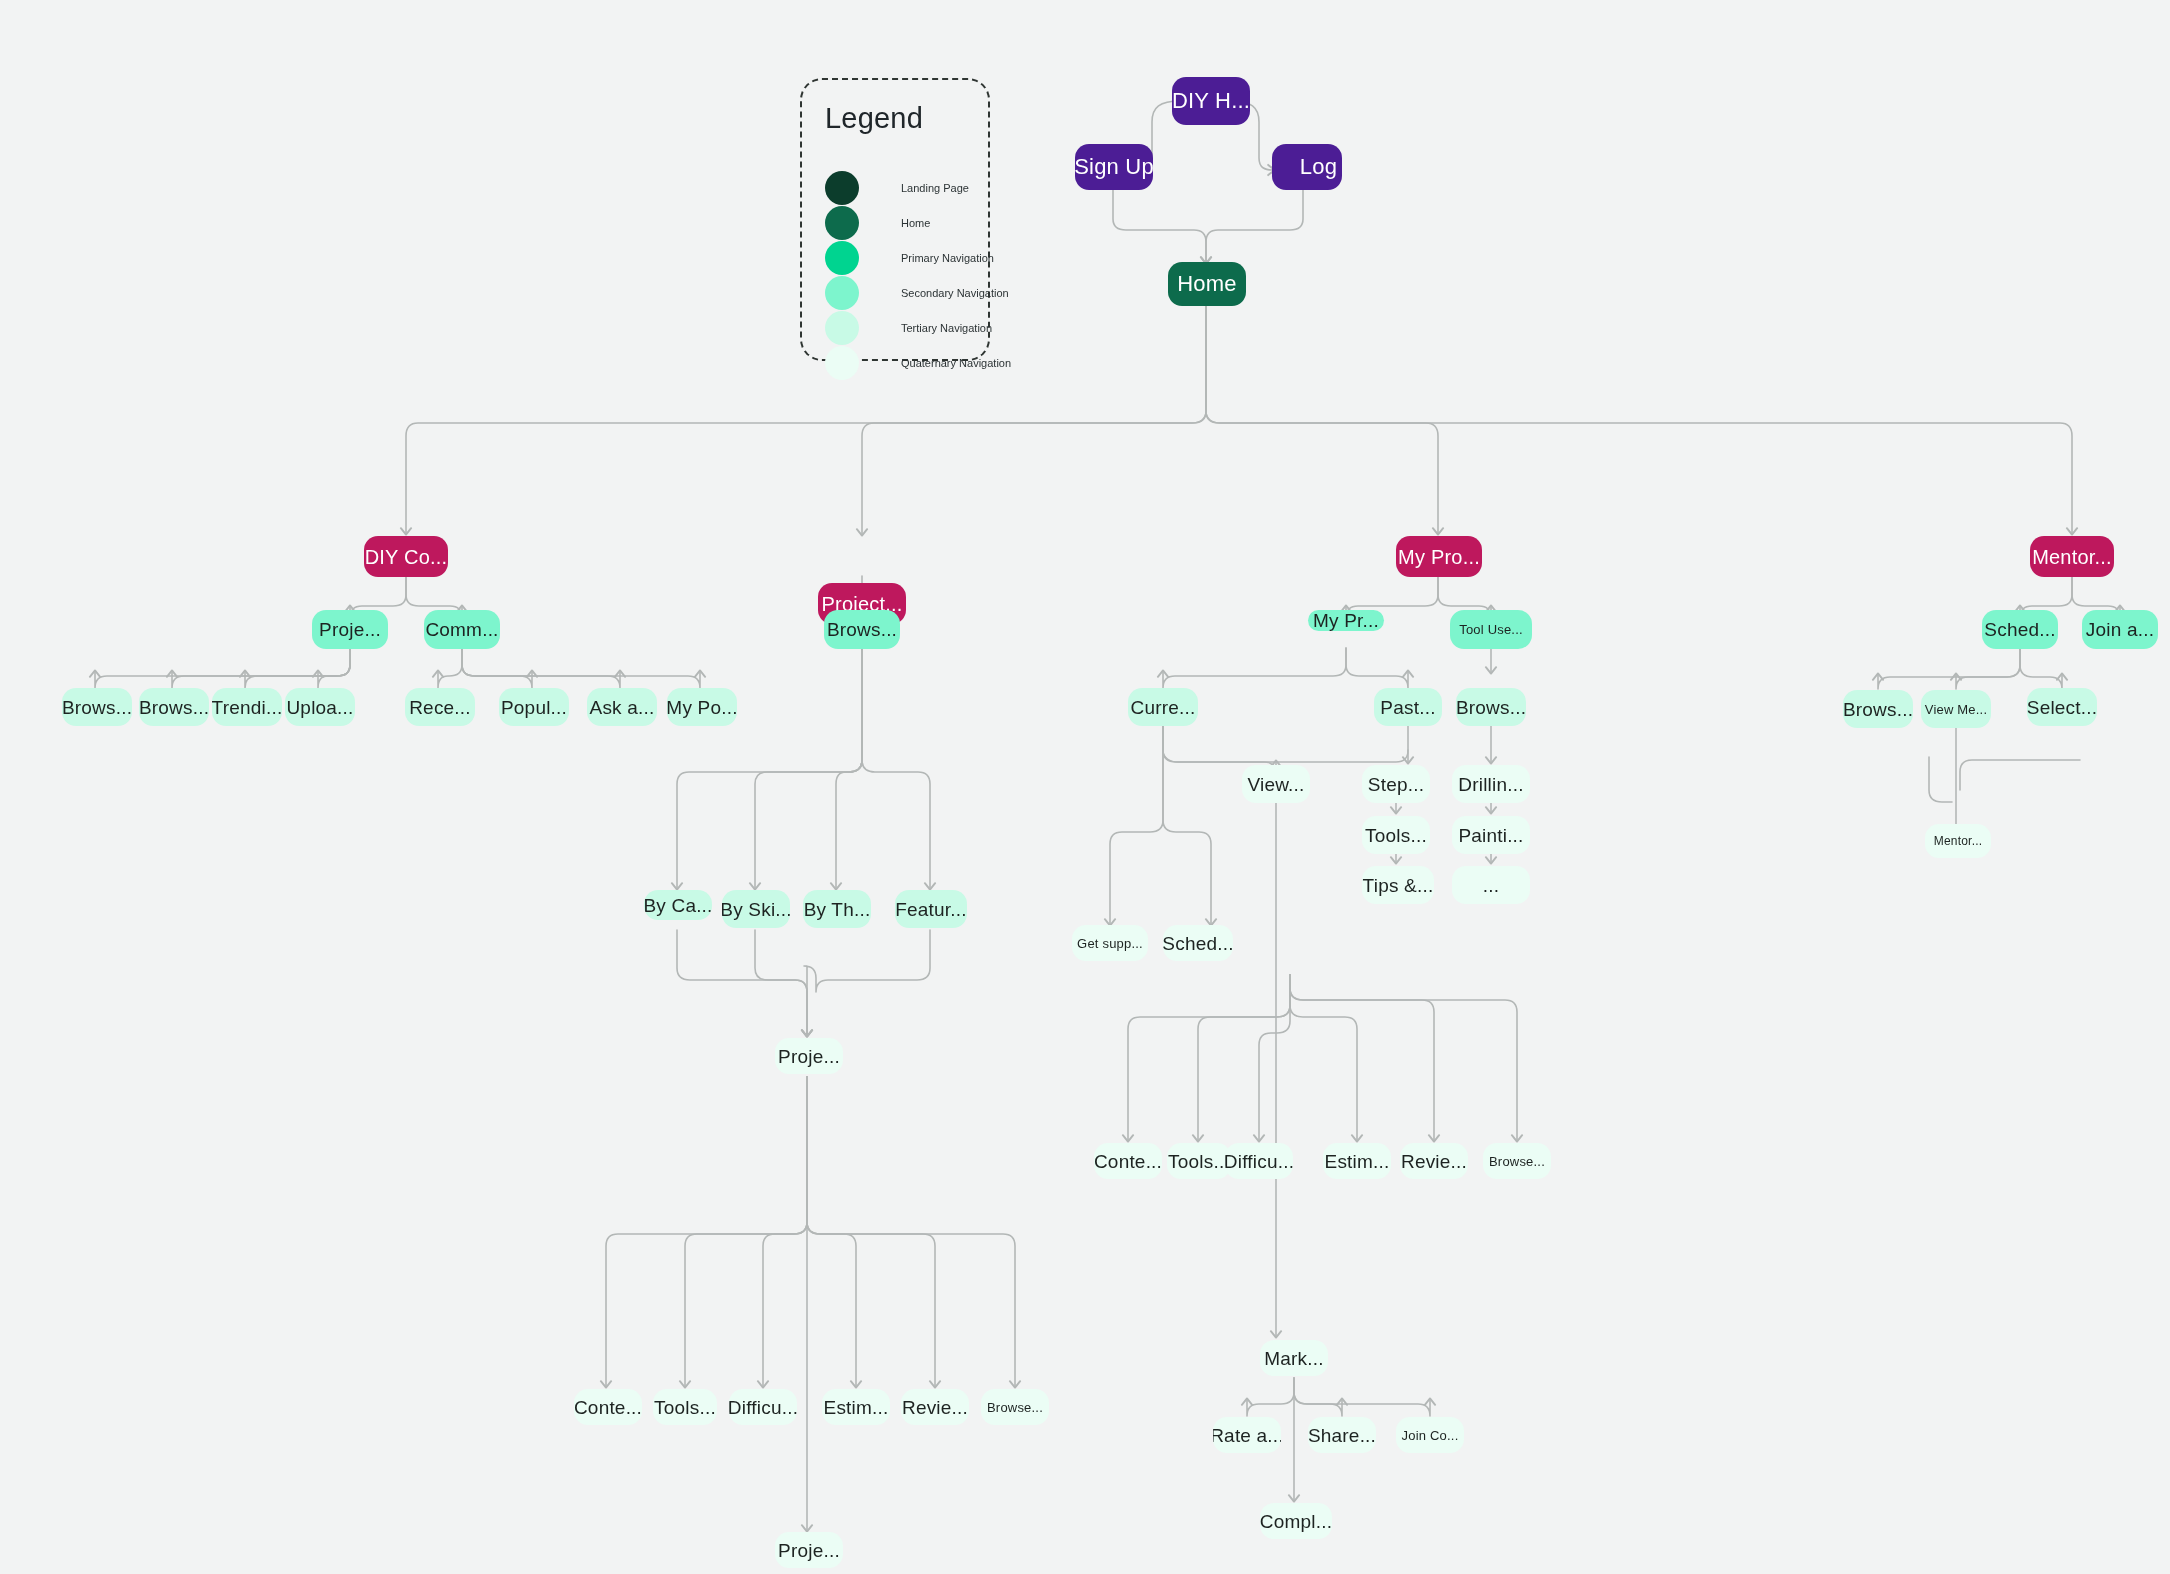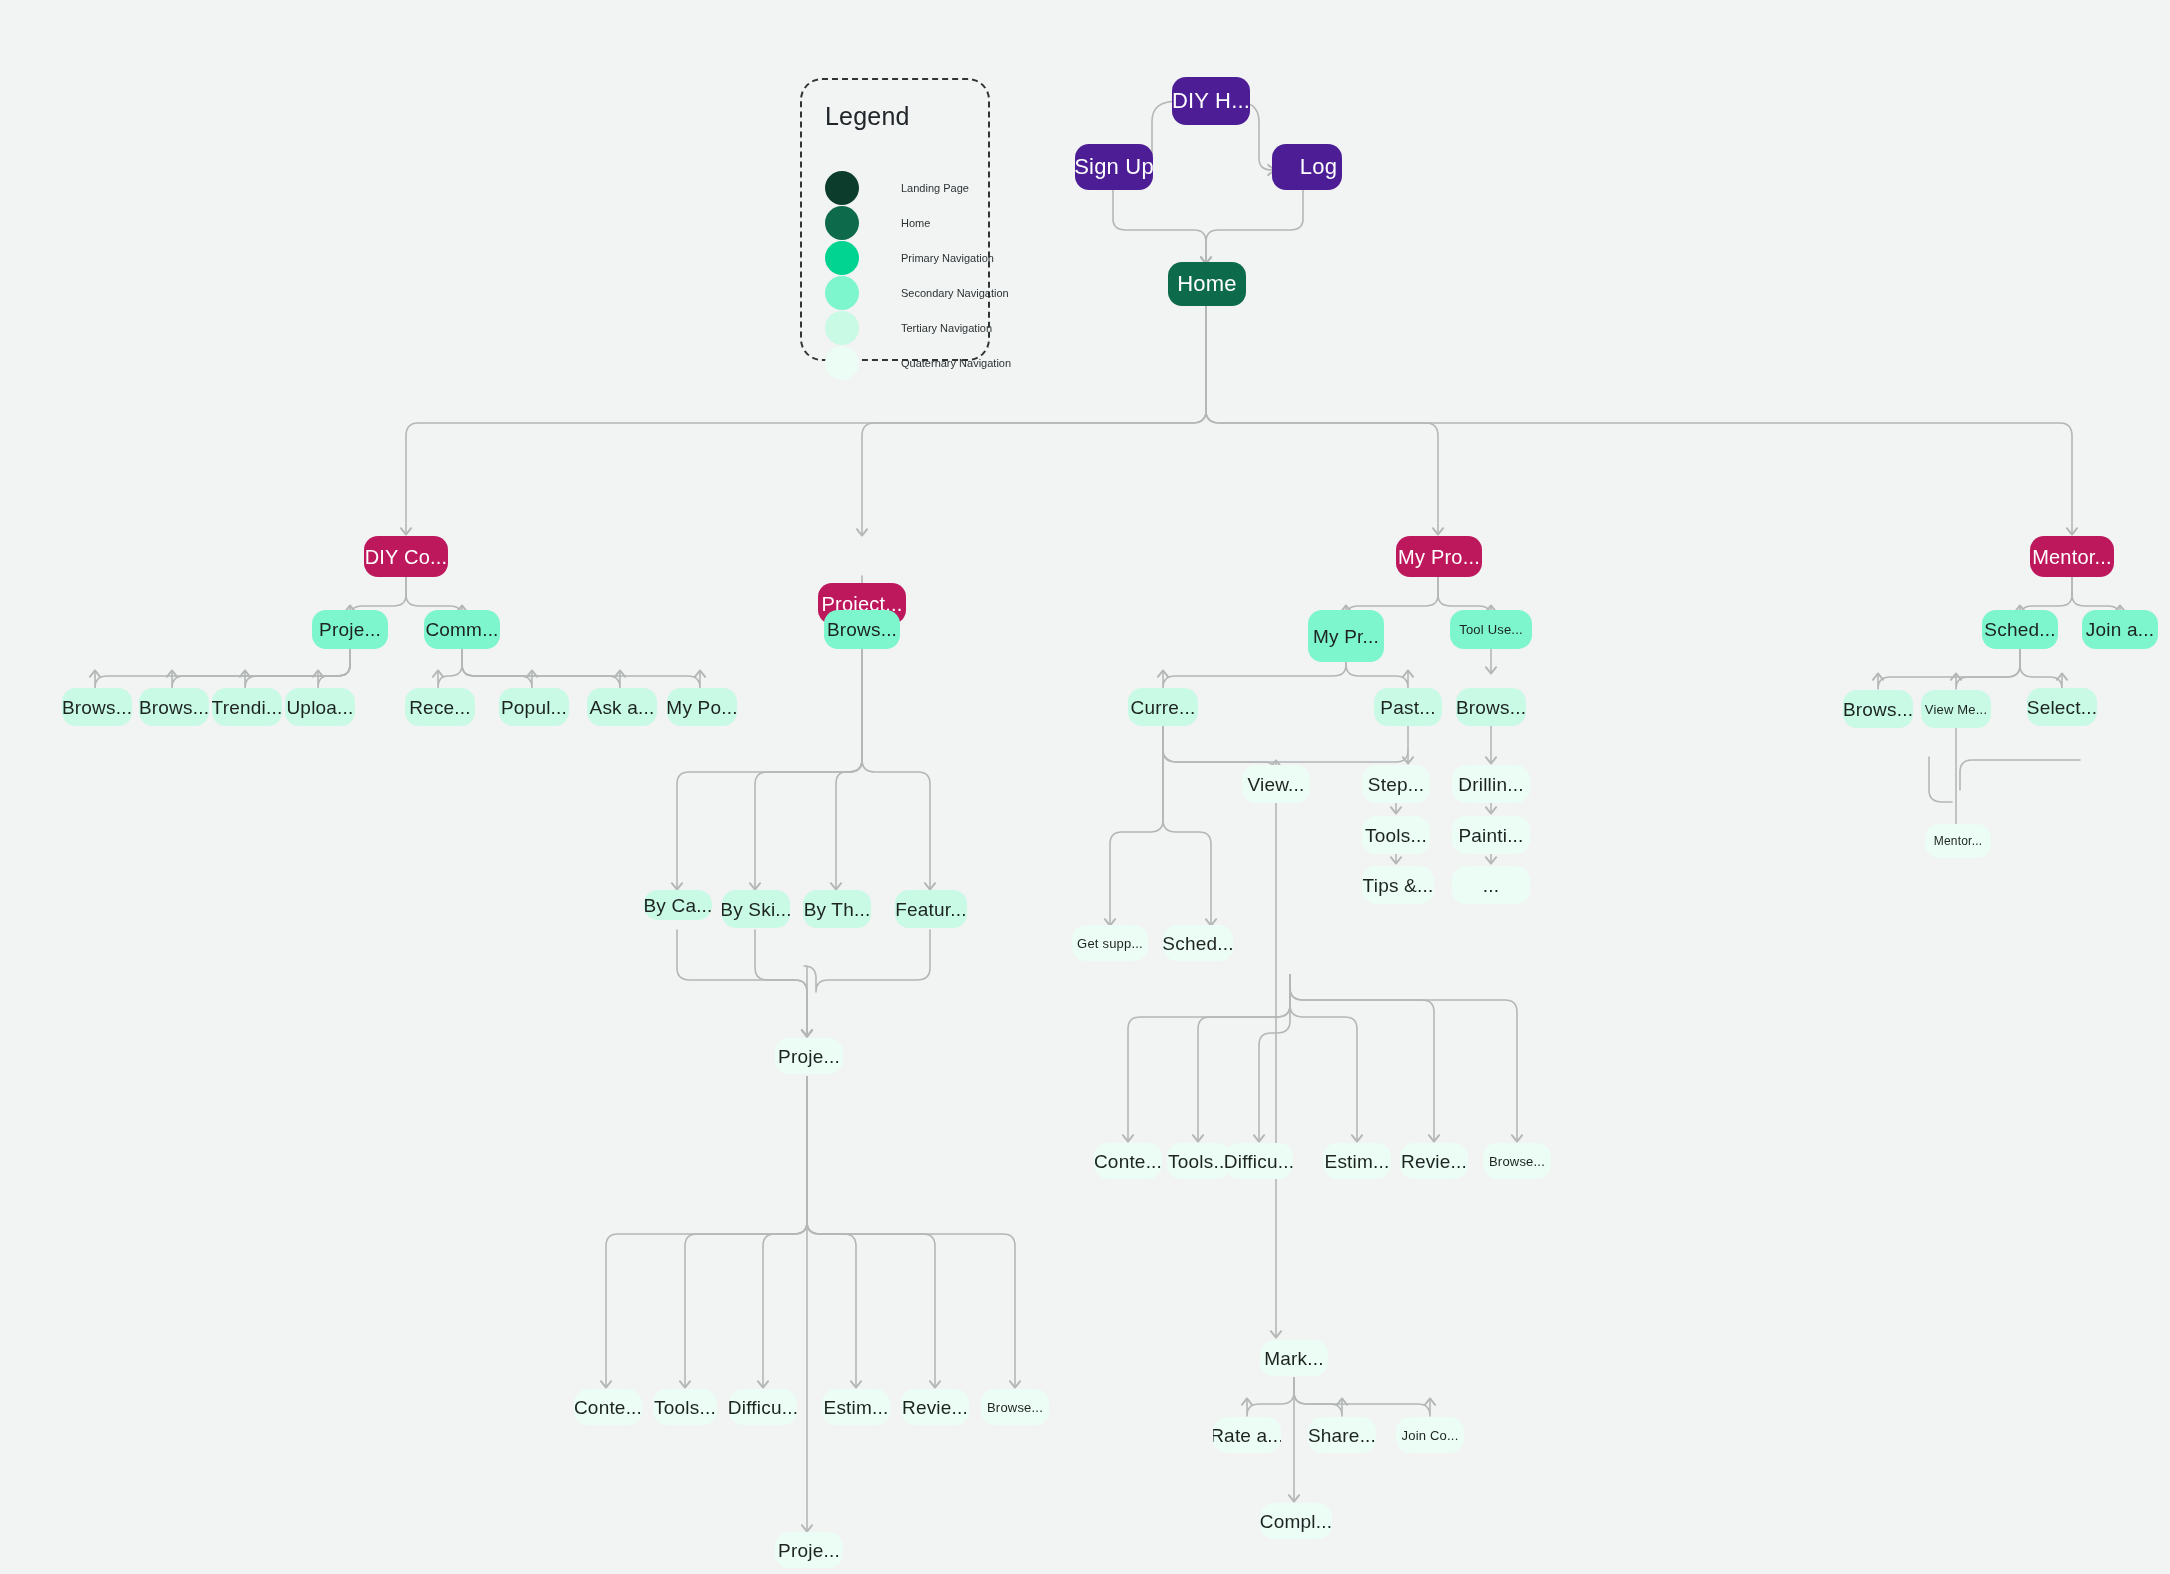--- a/index.html
+++ b/index.html
@@ -43,21 +43,21 @@
   #legend{
     position:absolute;
     left:800px;top:78px;width:190px;height:283px;
     border:2px dashed #2f3532;
     border-radius:22px;
     box-sizing:border-box;
     background:transparent;
   }
   #legend .legend-title{
     position:absolute;left:23px;top:22px;
-    font-size:25px;color:#20262a;letter-spacing:.2px;
+    font-size:29px;color:#20262a;letter-spacing:.2px;
   }
   #legend .legend-row{
     position:absolute;left:23px;display:flex;align-items:center;gap:16px;
   }
   #legend .swatch{
     width:34px;height:34px;border-radius:50%;flex:0 0 auto;
   }
   #legend .legend-label{
     margin-left:26px;font-size:11px;color:#2c3335;white-space:nowrap;
   }
@@ -206,21 +206,21 @@
   <div class="node lvl-home fs-22" style="left:1168px;top:262px;width:78px;height:44px;">Home</div>
 
   <div class="node lvl-primary fs-20" style="left:364px;top:536px;width:84px;height:41px;">DIY Co...</div>
   <div class="node lvl-primary fs-20" style="left:818px;top:537px;width:88px;height:41px;margin-top:46px;">Project...</div>
   <div class="node lvl-primary fs-20" style="left:1396px;top:536px;width:86px;height:41px;">My Pro...</div>
   <div class="node lvl-primary fs-20" style="left:2030px;top:536px;width:84px;height:41px;">Mentor...</div>
 
   <div class="node lvl-secondary fs-19" style="left:312px;top:610px;width:76px;height:39px;">Proje...</div>
   <div class="node lvl-secondary fs-19" style="left:424px;top:610px;width:76px;height:39px;">Comm...</div>
   <div class="node lvl-secondary fs-19" style="left:824px;top:610px;width:76px;height:39px;">Brows...</div>
-  <div class="node lvl-secondary fs-19" style="left:1308px;top:610px;width:76px;height:52px;">My Pr...</div>
+  <div class="node lvl-secondary fs-19" style="left:1308px;top:610px;width:76px;height:21px;">My Pr...</div>
   <div class="node lvl-secondary fs-14" style="left:1450px;top:610px;width:82px;height:39px;">Tool Use...</div>
   <div class="node lvl-secondary fs-19" style="left:1982px;top:610px;width:76px;height:39px;">Sched...</div>
   <div class="node lvl-secondary fs-19" style="left:2082px;top:610px;width:76px;height:39px;">Join a...</div>
 
   <div class="node lvl-tertiary fs-19" style="left:62px;top:688px;width:70px;height:38px;">Brows...</div>
   <div class="node lvl-tertiary fs-19" style="left:139px;top:688px;width:70px;height:38px;">Brows...</div>
   <div class="node lvl-tertiary fs-19" style="left:212px;top:688px;width:70px;height:38px;">Trendi...</div>
   <div class="node lvl-tertiary fs-19" style="left:285px;top:688px;width:70px;height:38px;">Uploa...</div>
   <div class="node lvl-tertiary fs-19" style="left:405px;top:688px;width:70px;height:38px;">Rece...</div>
   <div class="node lvl-tertiary fs-19" style="left:499px;top:688px;width:70px;height:38px;">Popul...</div>

